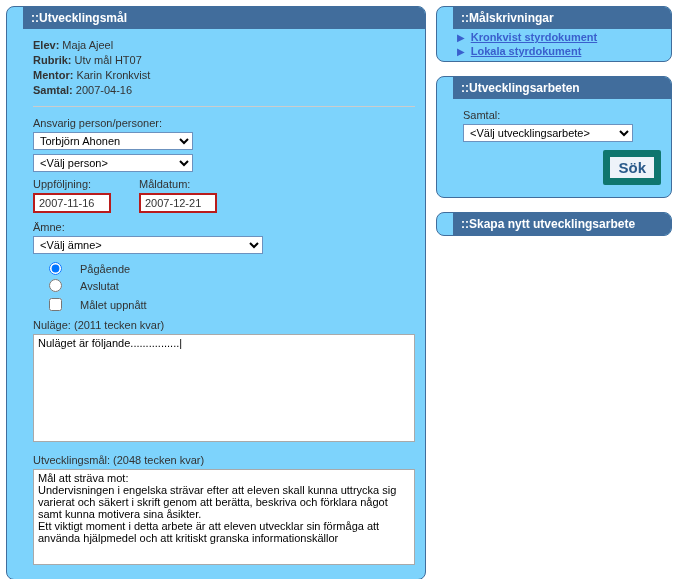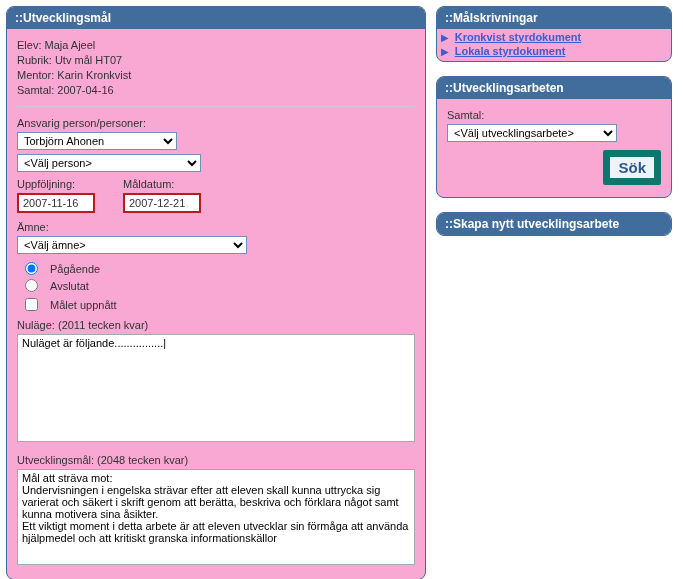--- a/index.html
+++ b/index.html
@@ -20,38 +20,39 @@
   .col-left {
     width: 420px;
   }
   .col-right {
     width: 236px;
   }
   .panel {
     border: 1px solid #416d9c;
     border-radius: 8px;
     margin-bottom: 14px;
-    background: #f9a8d4;
+    background: #7dd3fc;
     overflow: hidden;
+    padding-left: 16px;
   }
   .panel-header {
     background: #416d9c;
     color: #fff;
     font-weight: bold;
     padding: 4px 8px;
     font-size: 12px;
   }
   .panel-body {
     padding: 10px 10px 12px 10px;
   }
   .info-line {
     margin-bottom: 3px;
   }
   .info-line b {
-    font-weight: normal;
+    font-weight: bold;
     text-align: right;
   }
   hr.sep {
     border: none;
     border-top: 1px solid #ccc;
     margin: 10px 0;
   }
   .label {
     display: block;
     margin-bottom: 3px;
@@ -71,24 +72,24 @@
     padding: 2px 4px;
     width: 78px;
     background: #fff;
   }
   .row-dates {
     display: flex;
     gap: 28px;
     margin-top: 6px;
   }
   .radio-row, .check-row {
-    margin: 4px 0 2px 8px;
+    margin: 4px 0 2px 16px;
     display: flex;
     align-items: center;
-    gap: 12px;
+    gap: 18px;
   }
   input[type="radio"], input[type="checkbox"] {
     margin: 0;
   }
   textarea {
     width: 100%;
     border: 1px solid #a9a9a9;
     padding: 2px 4px;
     resize: none;
     overflow-y: scroll;
@@ -157,21 +158,21 @@
 
         <hr class="sep">
 
         <span class="label">Ansvarig person/personer:</span>
         <div style="margin-bottom:4px;">
           <select style="width:160px;">
             <option>Torbjörn Ahonen</option>
           </select>
         </div>
         <div>
-          <select style="width:184px;">
+          <select style="width:160px;">
             <option>&lt;Välj person&gt;</option>
           </select>
         </div>
 
         <div class="row-dates">
           <div>
             <span class="label">Uppföljning:</span>
             <input type="text" class="date-input" value="2007-11-16" style="">
           </div>
           <div>

